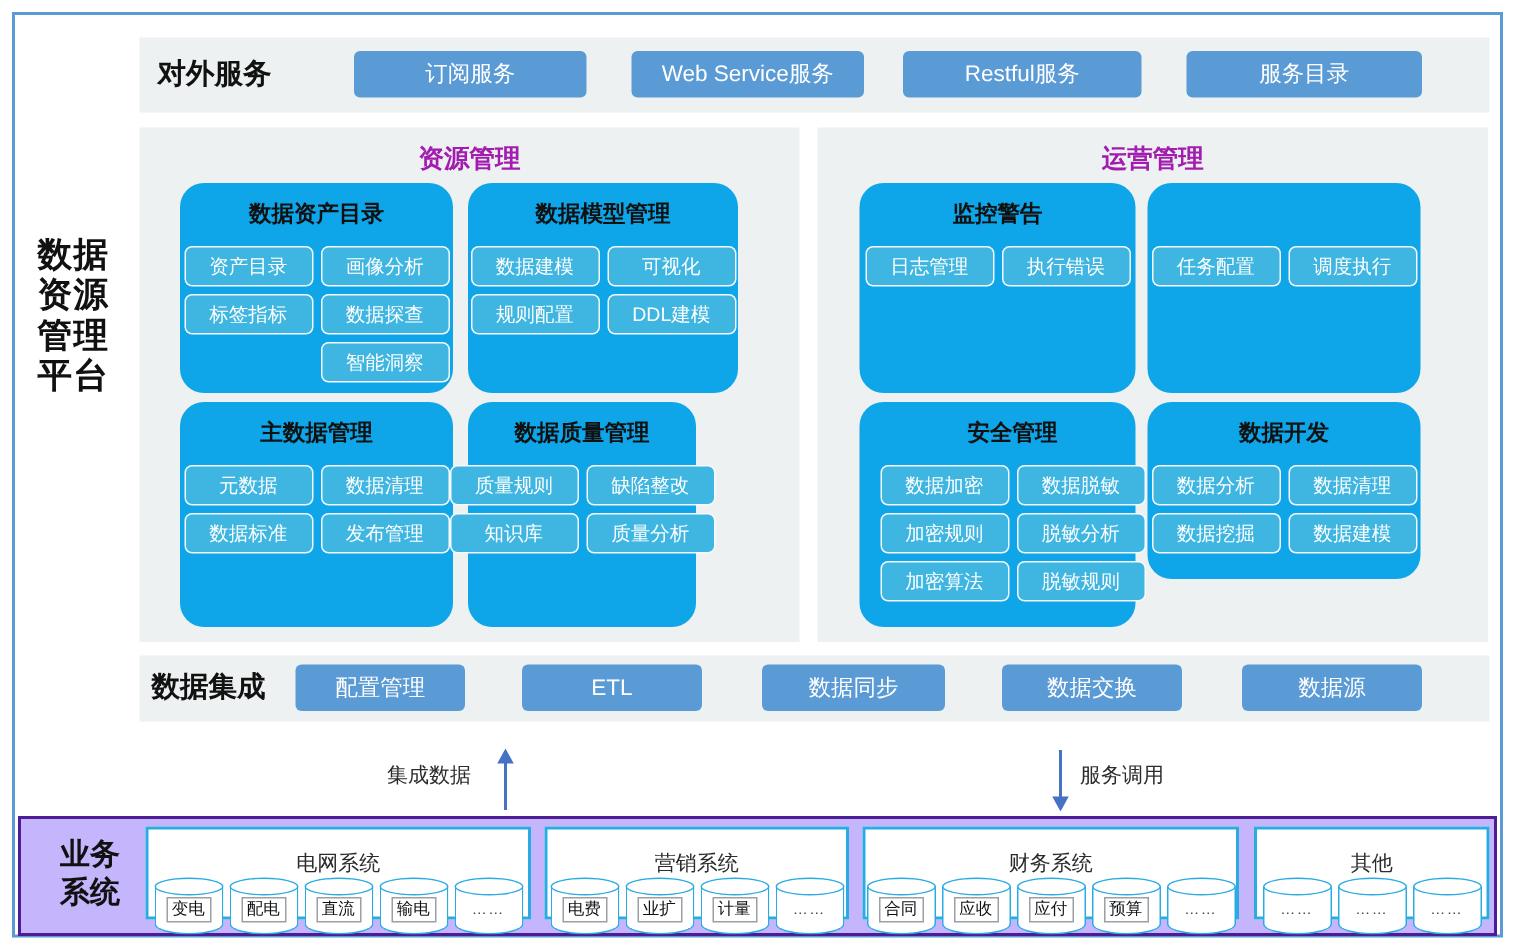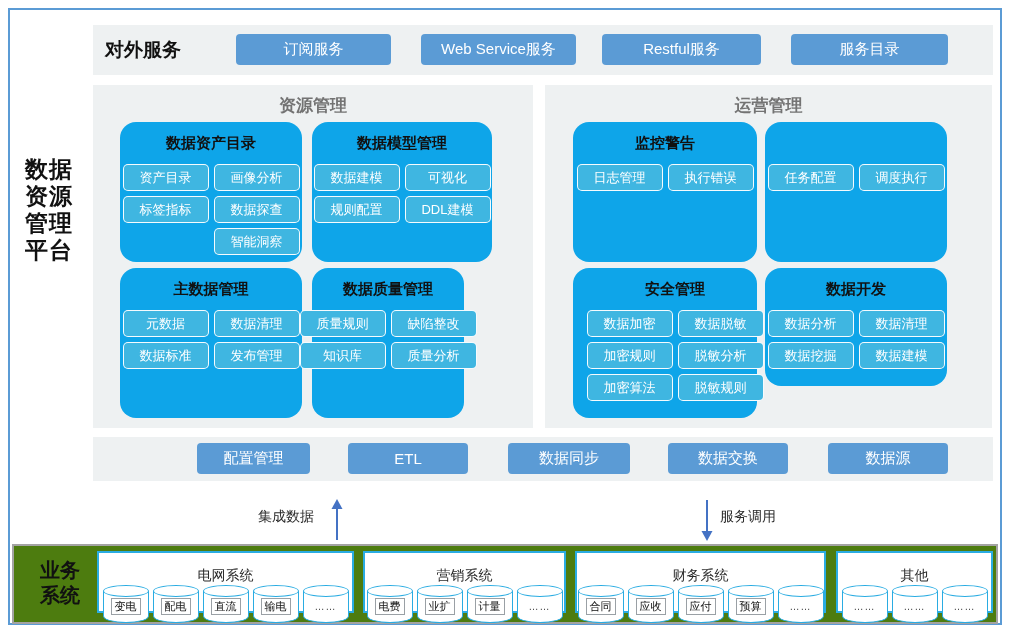--- a/index.html
+++ b/index.html
@@ -3,28 +3,28 @@
 <meta charset="utf-8">
 <style>
   html,body{margin:0;padding:0;background:#fff;}
   body{font-family:"Liberation Sans","DejaVu Sans",sans-serif;}
   .stage{position:relative;width:1010px;height:633px;background:#fff;overflow:hidden;}
   .frame{position:absolute;left:8px;top:8px;right:8px;bottom:8px;border:2px solid #5b9bd5;}
   .v-label{position:absolute;left:20px;top:156px;width:58px;font-weight:700;font-size:23px;line-height:27px;color:#111;white-space:pre-line;text-align:center;letter-spacing:1px;}
   .sect{position:absolute;background:#eef1f2;}
   .sect-label{position:absolute;left:12px;top:0;font-weight:700;font-size:19px;color:#111;}
   .blue-btn{position:absolute;top:9px;height:31px;background:#5b9bd5;color:#fff;font-size:15px;border-radius:4px;display:flex;align-items:center;justify-content:center;cursor:default;}
-  .panel-title{text-align:center;font-weight:700;font-size:17px;color:#737373;padding-top:9px;}
+  .panel-title{text-align:center;font-weight:700;font-size:17px;color:#a21caf;padding-top:9px;}
   .subpanel{position:absolute;background:#0ea5e9;border-radius:16px;box-sizing:border-box;padding-top:10px;}
   .sub-title{text-align:center;font-weight:700;font-size:15px;color:#111;height:22px;line-height:22px;margin-bottom:10px;}
   .btn-grid{display:grid;grid-template-columns:86px 86px;gap:5px 5px;justify-content:center;}
   .cyan-btn{height:27px;background:#3fb6e1;border:1px solid rgba(255,255,255,.95);box-sizing:border-box;color:#fff;font-size:13px;border-radius:5px;display:flex;align-items:center;justify-content:center;white-space:nowrap;}
   .col2{grid-column:2;}
   .flow-text{position:absolute;font-size:14px;color:#2b2b2b;}
-  .strip{position:absolute;left:12px;top:544px;width:982px;height:76px;background:#4d7c0f;border:2px solid #a3a3a3;box-sizing:content-box;}
+  .strip{position:absolute;left:12px;top:544px;width:982px;height:76px;background:#c4b5fd;border:2px solid #4c1d95;box-sizing:content-box;}
   .strip-label{position:absolute;left:26px;top:12px;font-weight:700;font-size:20px;line-height:25px;color:#111;white-space:pre-line;text-align:center;}
   .group-box{position:absolute;background:#fff;border:2px solid #2aace2;box-sizing:border-box;display:flex;flex-direction:column;align-items:center;}
   .group-title{font-size:14px;color:#2b2b2b;height:18px;line-height:18px;margin-top:13px;}
   .cyl-row{display:flex;gap:4px;justify-content:center;margin-top:1px;}
   .cyl{position:relative;width:46px;height:38px;}
   .cyl-top{position:absolute;left:0;right:0;top:0;height:12px;background:#fff;border:1.5px solid #2aace2;border-radius:50%;box-sizing:border-box;z-index:2;}
   .cyl-body{position:absolute;left:0;right:0;top:6px;bottom:0;background:#fff;border:1.5px solid #2aace2;border-top:none;border-radius:0 0 23px 23px / 0 0 7px 7px;box-sizing:border-box;z-index:1;}
   .cyl-label{position:absolute;z-index:3;left:50%;top:13px;transform:translateX(-50%);background:#fff;border:1px solid #9aa0a5;font-size:11px;line-height:15px;padding:0 3px;white-space:nowrap;color:#111;}
   .cyl-dots{position:absolute;z-index:3;left:50%;top:16px;transform:translateX(-50%);font-size:10px;color:#444;white-space:nowrap;letter-spacing:1px;}
 </style>
@@ -128,20 +128,21 @@
       <div class="btn-grid">
         <div class="cyan-btn">数据分析</div>
         <div class="cyan-btn">数据清理</div>
         <div class="cyan-btn">数据挖掘</div>
         <div class="cyan-btn">数据建模</div>
       </div>
     </div>
   </div>
 
   <div class="sect" style="left:93px;top:437px;width:900px;height:44px;">
+    <div class="sect-label" style="left:8px;line-height:44px;">数据集成</div>
     <div class="blue-btn" style="top:6px;left:104px;width:113px;">配置管理</div>
     <div class="blue-btn" style="top:6px;left:255px;width:120px;">ETL</div>
     <div class="blue-btn" style="top:6px;left:415px;width:122px;">数据同步</div>
     <div class="blue-btn" style="top:6px;left:575px;width:120px;">数据交换</div>
     <div class="blue-btn" style="top:6px;left:735px;width:120px;">数据源</div>
   </div>
 
   <div class="flow-text" style="left:258px;top:508px;">集成数据</div>
   <svg style="position:absolute;left:330px;top:499px;" width="14" height="42" viewBox="0 0 14 42">
     <line x1="7" y1="41" x2="7" y2="9" stroke="#4472c4" stroke-width="2"></line>

